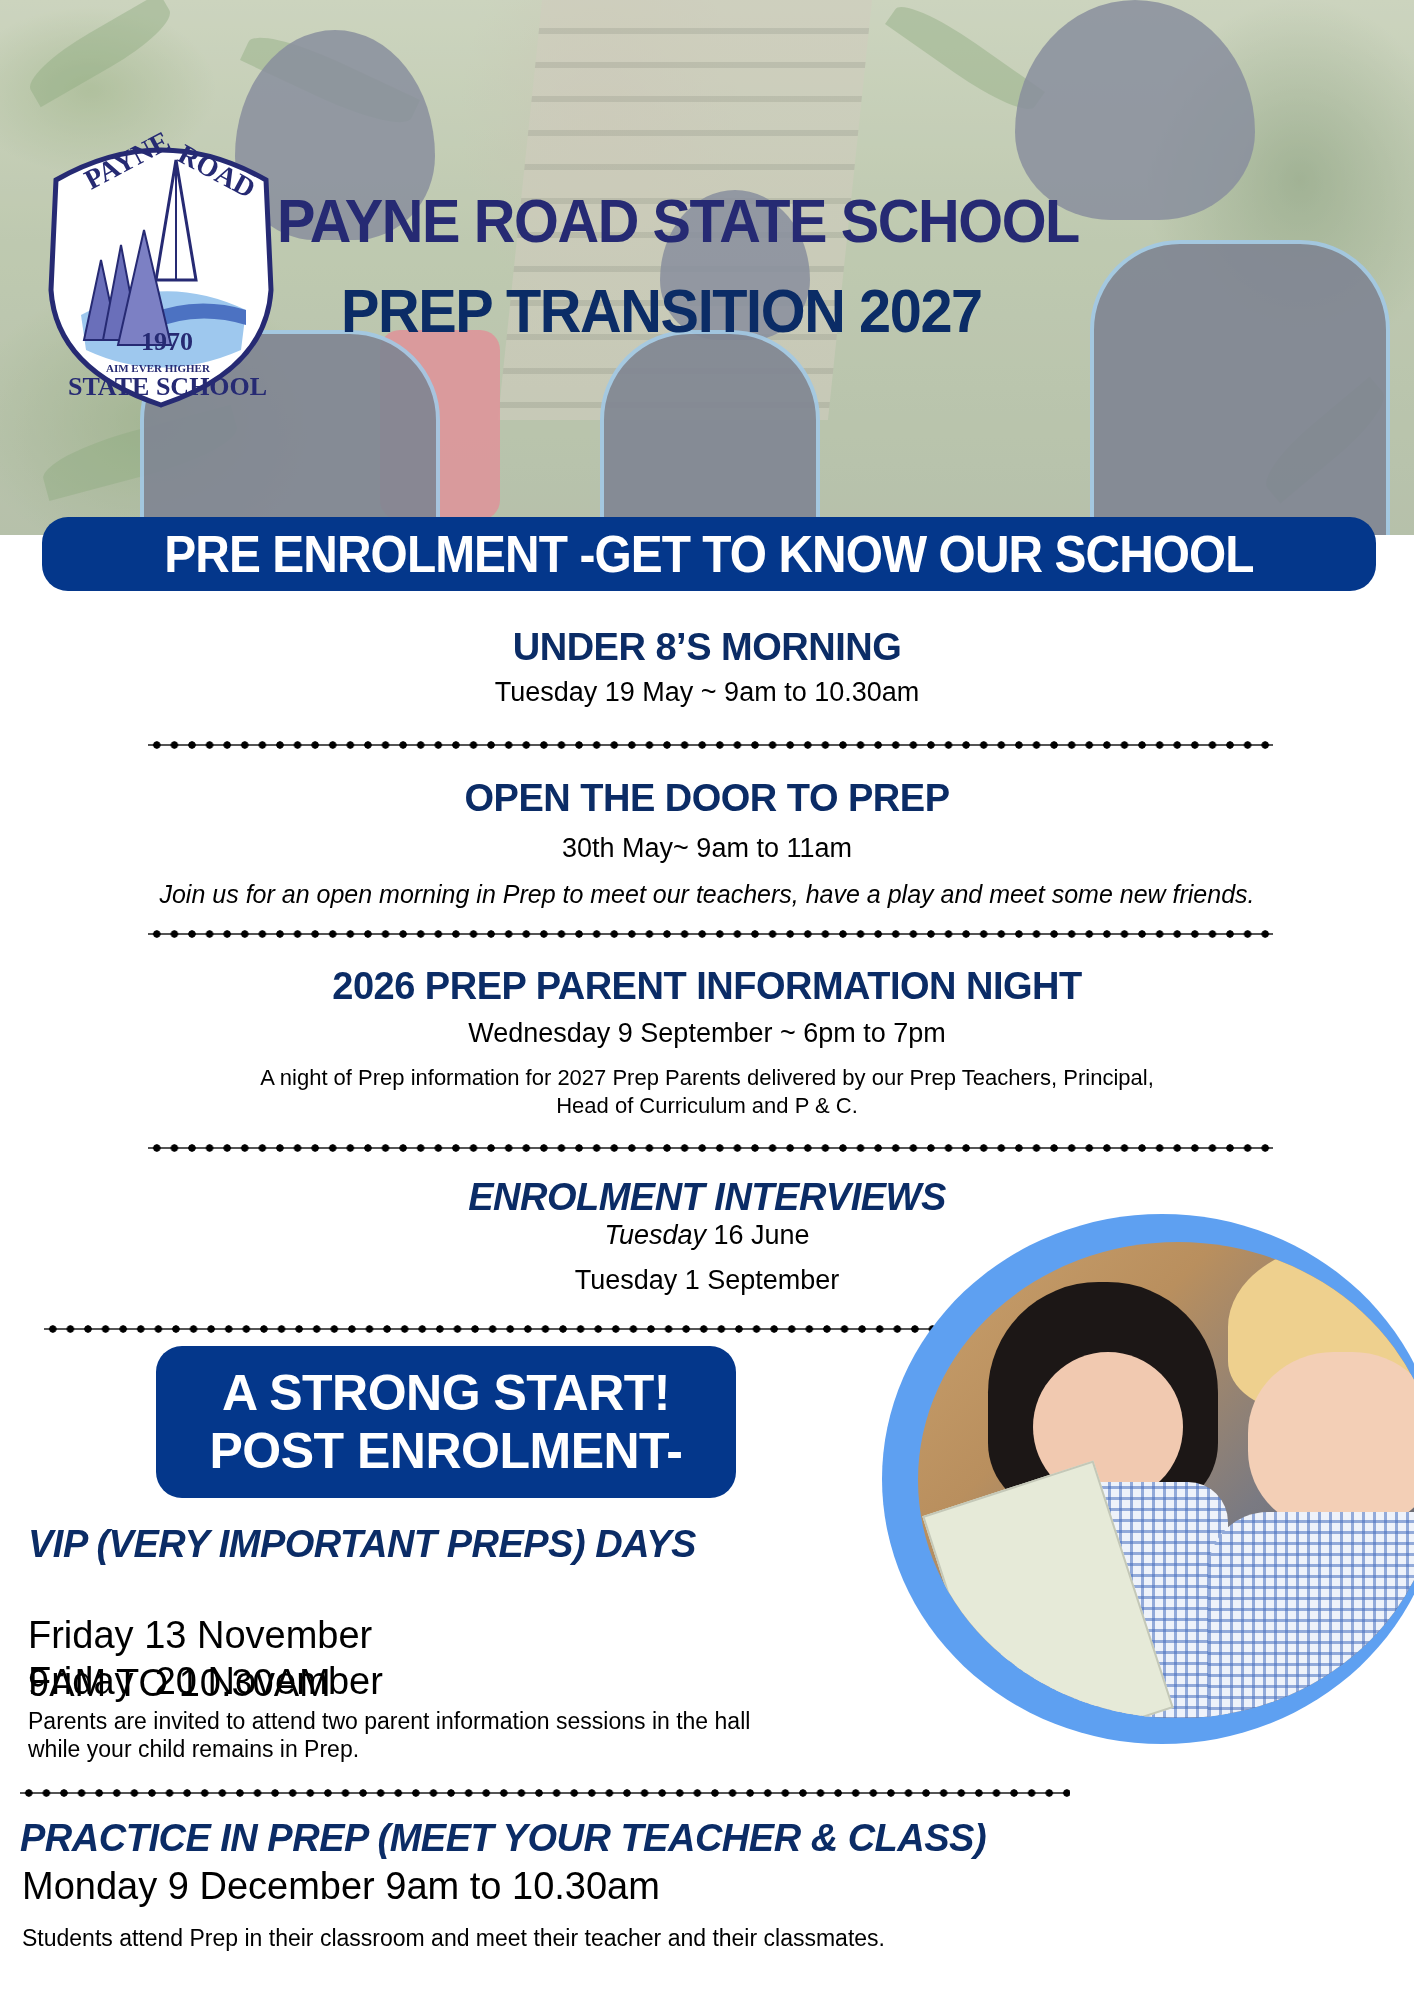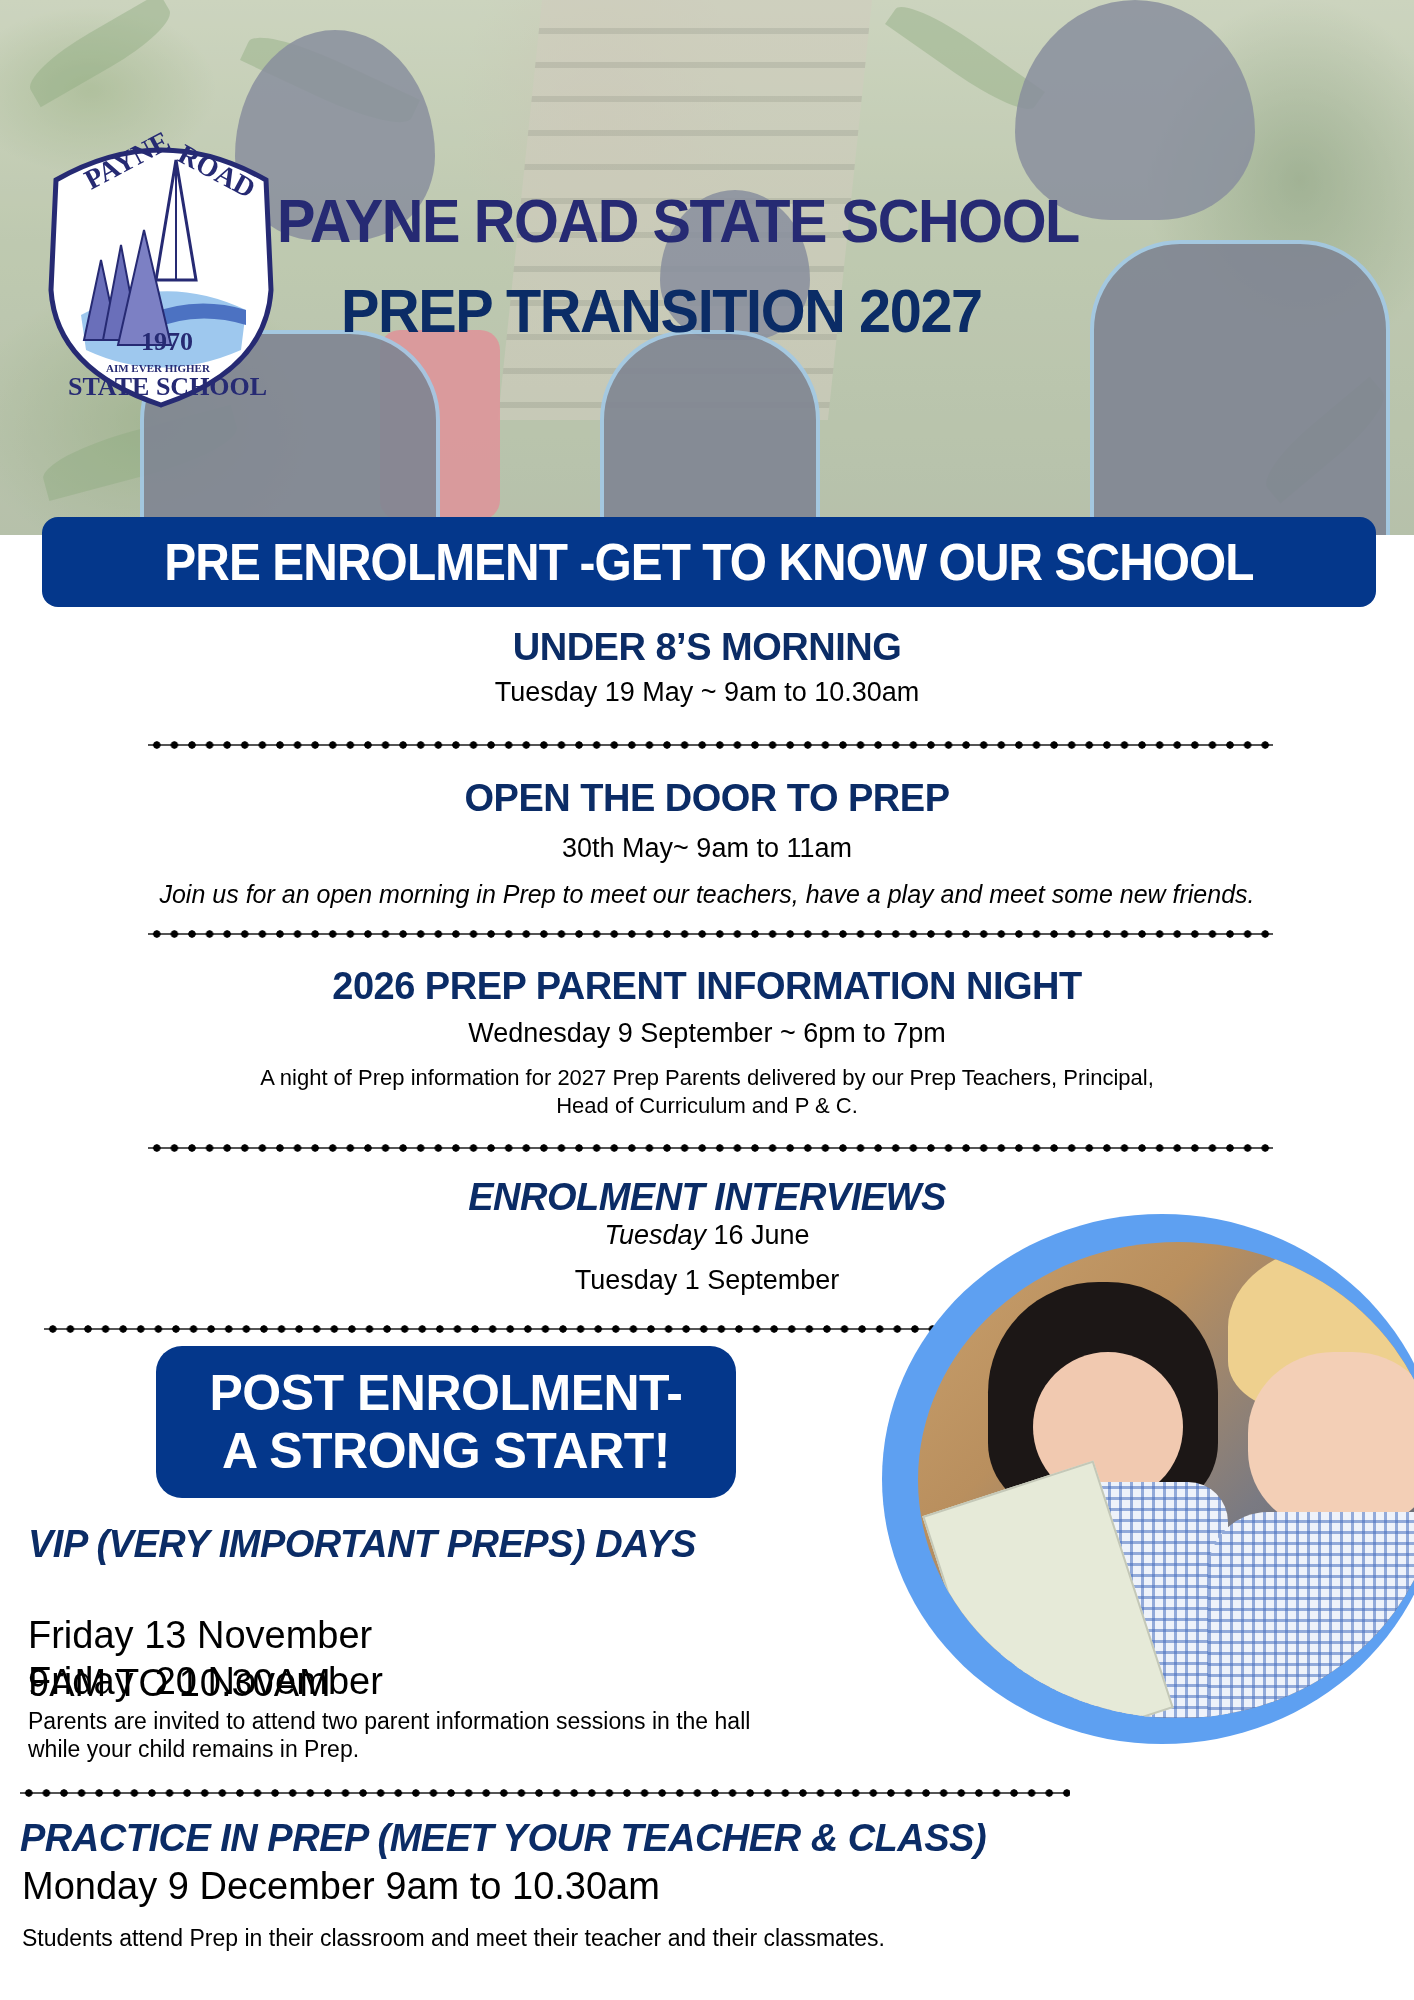--- a/index.html
+++ b/index.html
@@ -28,22 +28,22 @@
 
     .logo { position: absolute; left: 26px; top: 110px; width: 270px; height: 300px; }
 
     .title-1 { position: absolute; left: 277px; top: 185px; font-size: 62px; font-weight: bold;
       color: #262a73; letter-spacing: -1.5px; white-space: nowrap; transform: scaleX(0.93); transform-origin: left; }
     .title-2 { position: absolute; left: 341px; top: 275px; font-size: 62px; font-weight: bold;
       color: #0b2c66; letter-spacing: -1.5px; white-space: nowrap; transform: scaleX(0.93); transform-origin: left; }
 
     
     .banner-pre {
-      position: absolute; left: 42px; top: 517px; width: 1334px; height: 90px;
-      background: #04378b; border-radius: 16px;
+      position: absolute; left: 42px; top: 517px; width: 1334px; height: 74px;
+      background: #04378b; border-radius: 26px;
       display: flex; align-items: center; justify-content: center;
     }
     .banner-pre span { color: #fff; font-weight: bold; font-size: 52px; letter-spacing: -1px; white-space: nowrap; transform: scaleX(0.92); }
 
     .banner-post {
       position: absolute; left: 156px; top: 1346px; width: 580px; height: 152px;
       background: #04378b; border-radius: 26px;
       display: flex; flex-direction: column; align-items: center; justify-content: center;
     }
     .banner-post span { color: #fff; font-weight: bold; font-size: 50px; line-height: 58px; letter-spacing: -0.5px; white-space: nowrap; }
@@ -137,22 +137,22 @@
 <div class="dots" style="left:148px;top:1143px;width:1125px;"></div>
 
 <div class="center h-navy" style="top:1176px;font-size:38px;font-style:italic;">ENROLMENT INTERVIEWS</div>
 <div class="center t-date" style="top:1220px;">
   <span style="font-style:italic;">Tuesday</span><span> 16 June</span>
 </div>
 <div class="center t-date" style="top:1265px;">Tuesday 1 September</div>
 <div class="dots" style="left:44px;top:1324px;width:920px;"></div>
 
 <div class="banner-post">
+  <span>A STRONG START!</span>
   <span>POST ENROLMENT-</span>
-  <span>A STRONG START!</span>
 </div>
 
 <div class="left-block h-navy" style="top:1523px;font-size:38px;font-style:italic;">VIP (VERY IMPORTANT PREPS) DAYS</div>
 <div class="left-block" style="top:1662px;font-size:38px;">9AM TO 10.30AM</div>
 <div class="left-block" style="top:1614px;font-size:38px;white-space:pre;">Friday 13 November</div>
 <div class="left-block" style="top:1660px;font-size:38px;white-space:pre;">Friday  20 November</div>
 <div class="left-block" style="top:1708px;font-size:23px;white-space:nowrap;">Parents are invited to attend two parent information sessions in the hall</div>
 <div class="left-block" style="top:1736px;font-size:23px;white-space:nowrap;">while your child remains in Prep.</div>
 <div class="dots" style="left:20px;top:1788px;width:1050px;"></div>
 

